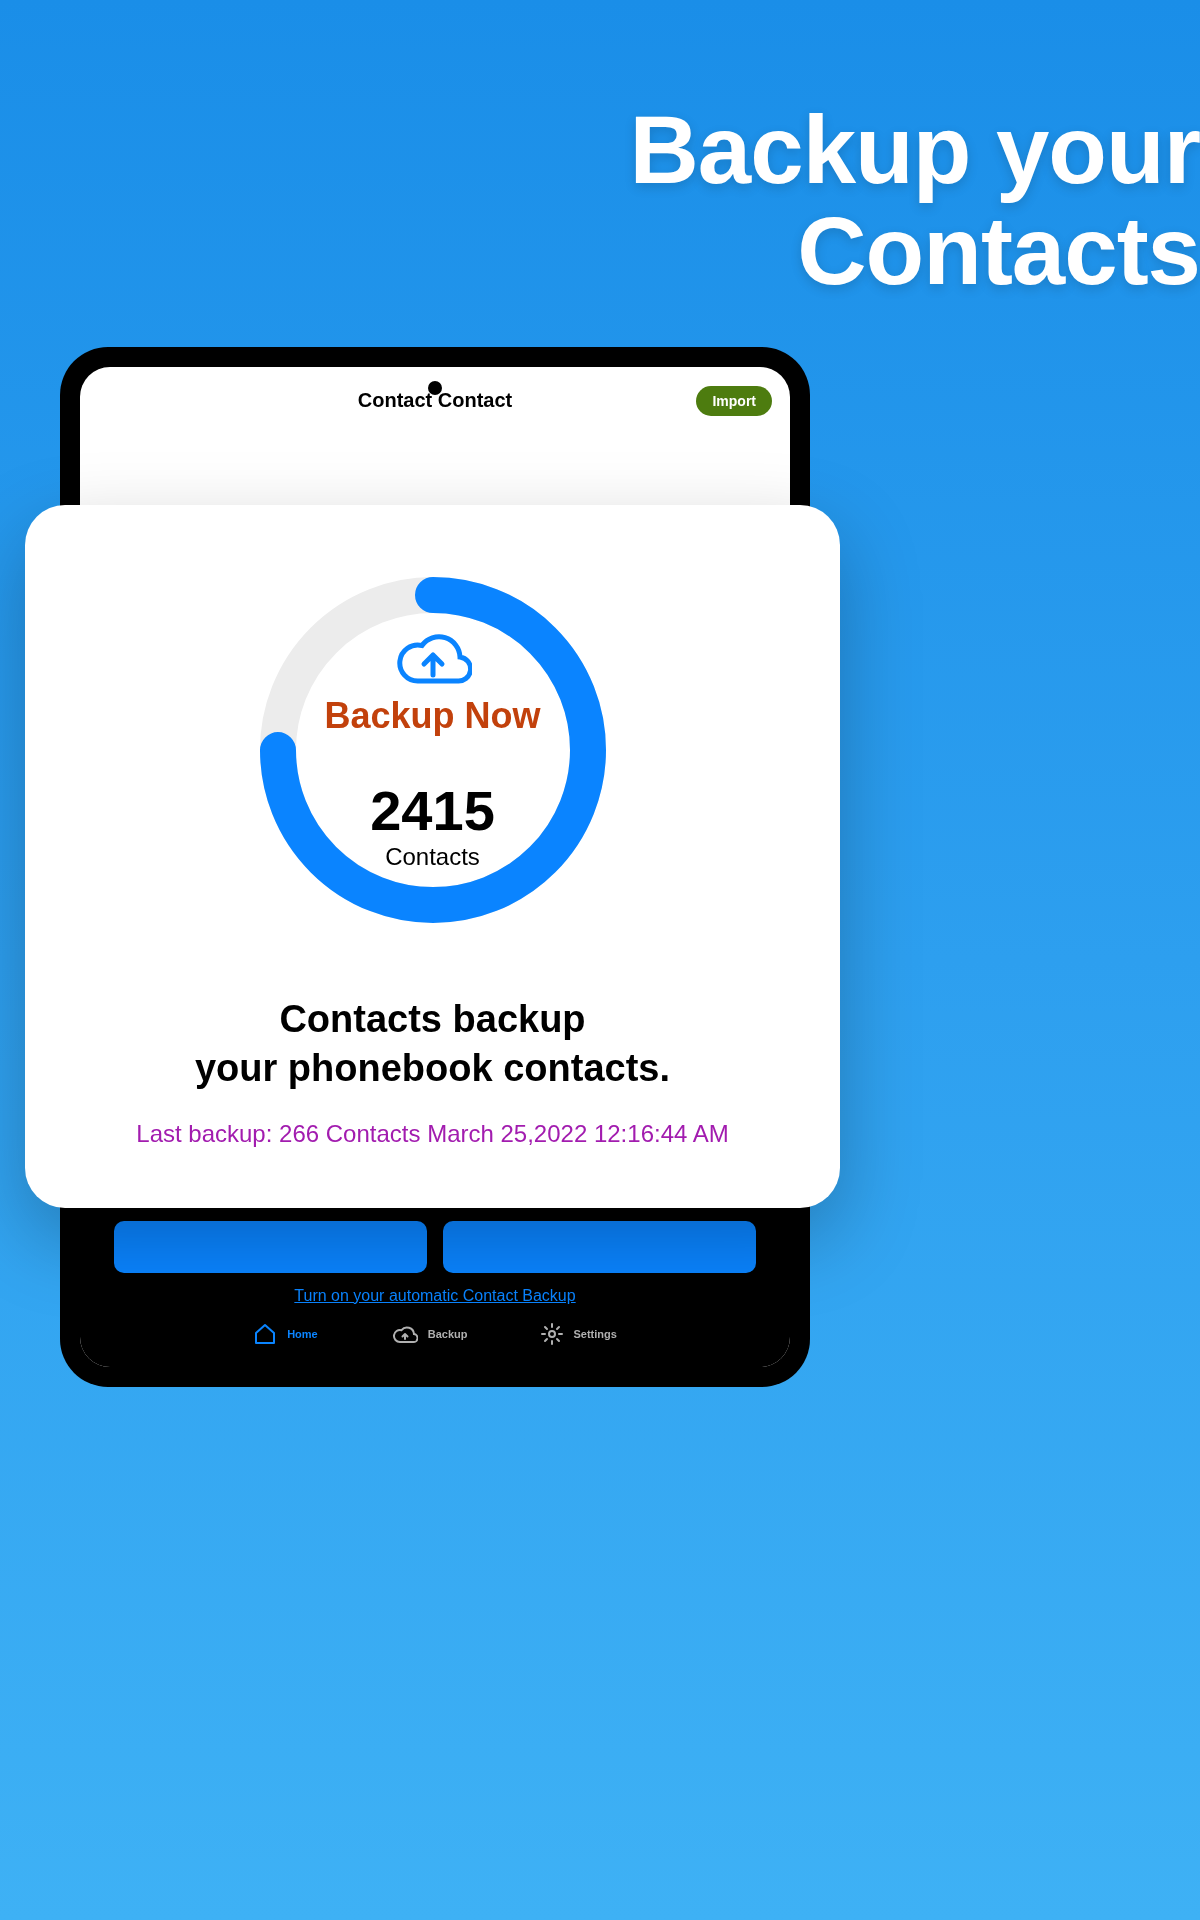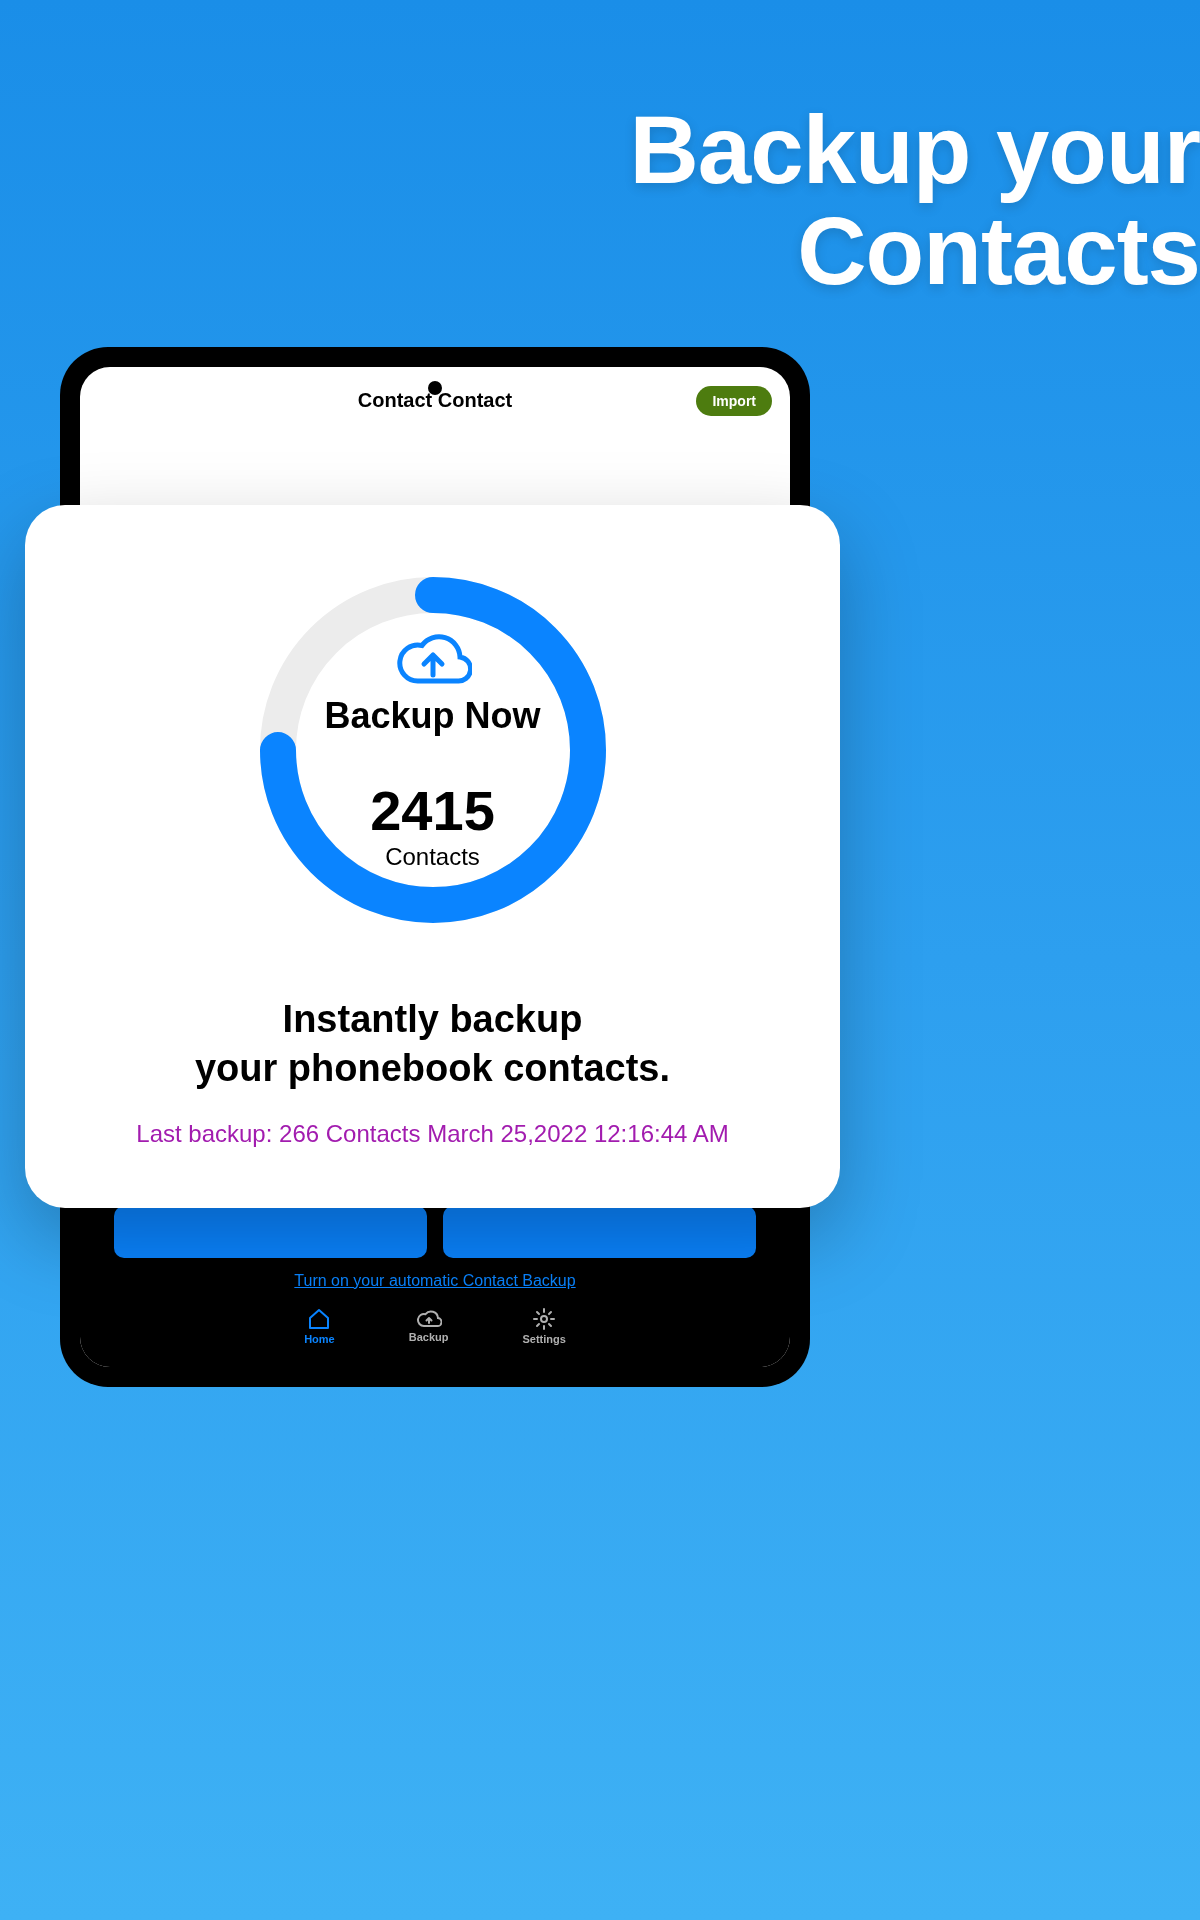--- a/index.html
+++ b/index.html
@@ -119,23 +119,22 @@
   cursor: pointer;
 }
 .tab-bar {
   display: flex;
   justify-content: center;
   gap: 74px;
   padding: 6px 0 22px;
 }
 .tab-item {
   display: flex;
-  flex-direction: column;
-  align-items: center;
-  gap: 3px;
+  align-items: center;
+  gap: 10px;
   cursor: pointer;
 }
 .tab-label {
   font-size: 11px;
   font-weight: 600;
 }
 .tab-item.active .tab-label { color: #0a84ff; }
 .tab-item.inactive .tab-label { color: #b0b0b0; }
 .home-ind {
   position: absolute;
@@ -175,21 +174,21 @@
 .ring-content {
   position: absolute;
   inset: 0;
   display: flex;
   flex-direction: column;
   align-items: center;
   justify-content: center;
 }
 .cloud-icon { margin-bottom: 8px; }
 .backup-now-label {
-  color: #000000;
+  color: #c2410c;
   font-size: 36px;
   font-weight: 700;
   margin-bottom: 6px;
 }
 .contact-count {
   font-size: 56px;
   font-weight: 800;
   color: #000;
   line-height: 1;
   margin-top: 40px;
@@ -276,17 +275,17 @@
       <svg class="cloud-icon" width="78" height="58" viewBox="0 0 78 58">
         <path d="M24 52a18 18 0 1 1 4-35.5A21 21 0 0 1 66 28a12 12 0 0 1-3 24H24z" fill="none" stroke="#0a84ff" stroke-width="5"></path>
         <path d="M39 46V26m0 0l-9 9m9-9l9 9" fill="none" stroke="#0a84ff" stroke-width="5" stroke-linecap="round" stroke-linejoin="round"></path>
       </svg>
       <div class="backup-now-label">Backup Now</div>
       <div class="contact-count">2415</div>
       <div class="contacts-sublabel">Contacts</div>
     </div>
   </div>
   <div class="card-headline">
-    <div>Instantly backup</div>
+    <div>Contacts backup</div>
     <div>your phonebook contacts.</div>
   </div>
   <div class="last-backup">Last backup: 266 Contacts March 25,2022 12:16:44 AM</div>
 </div>
 
 </body></html>

